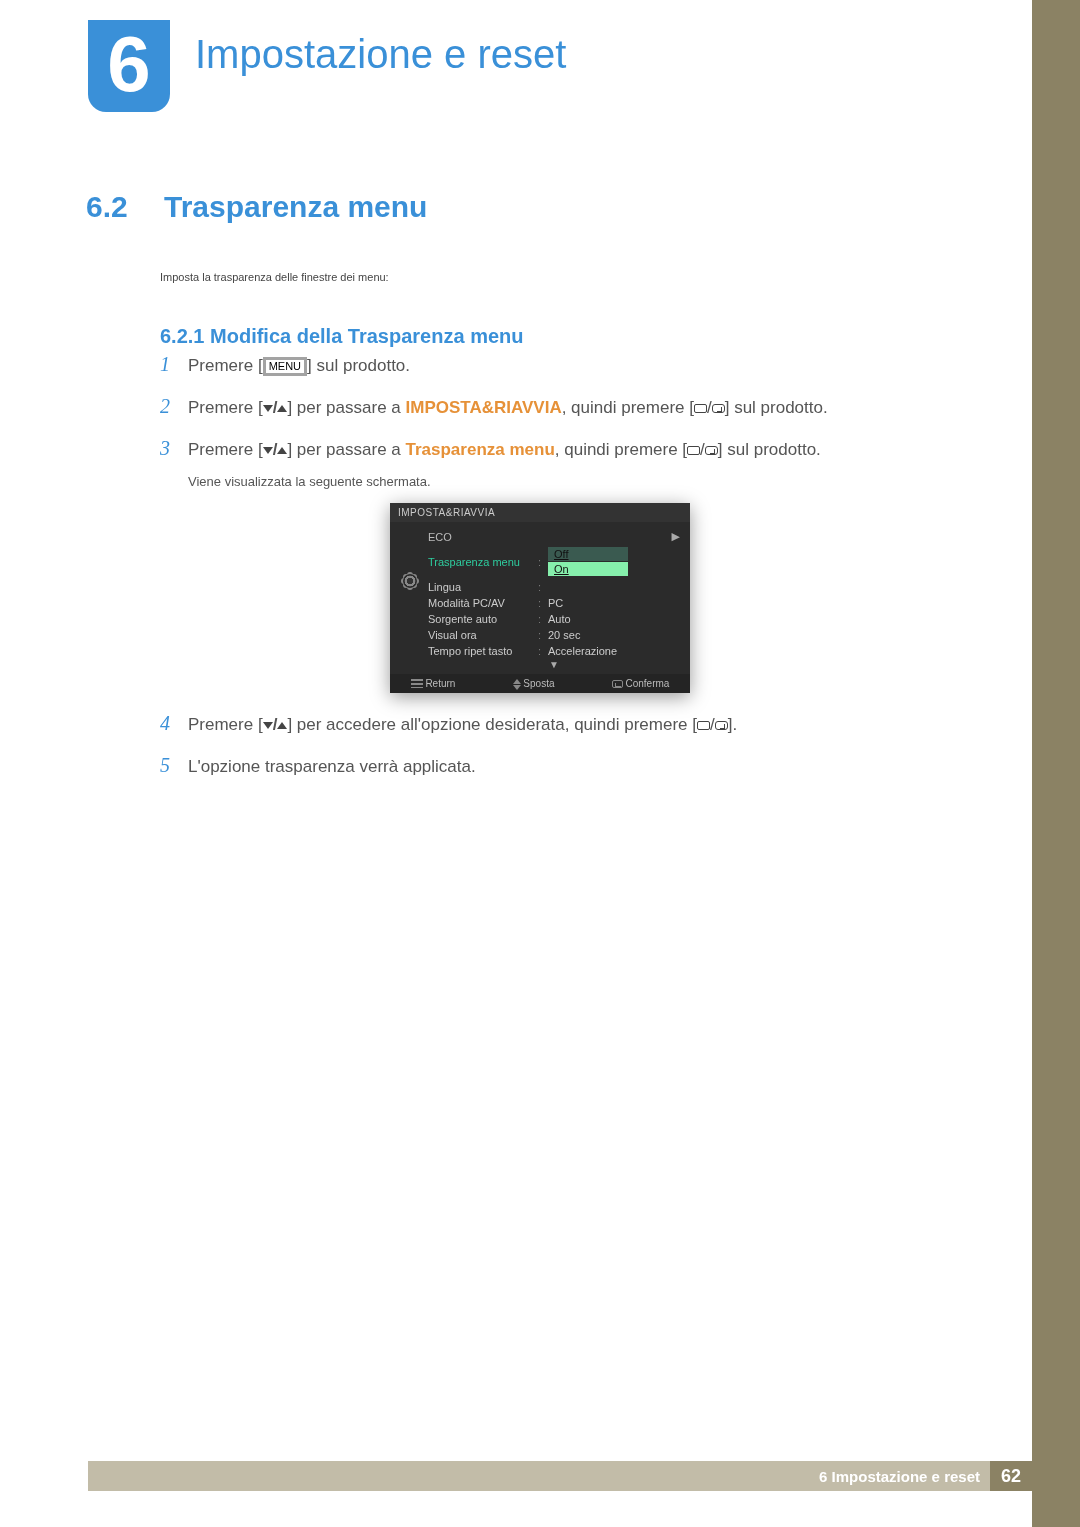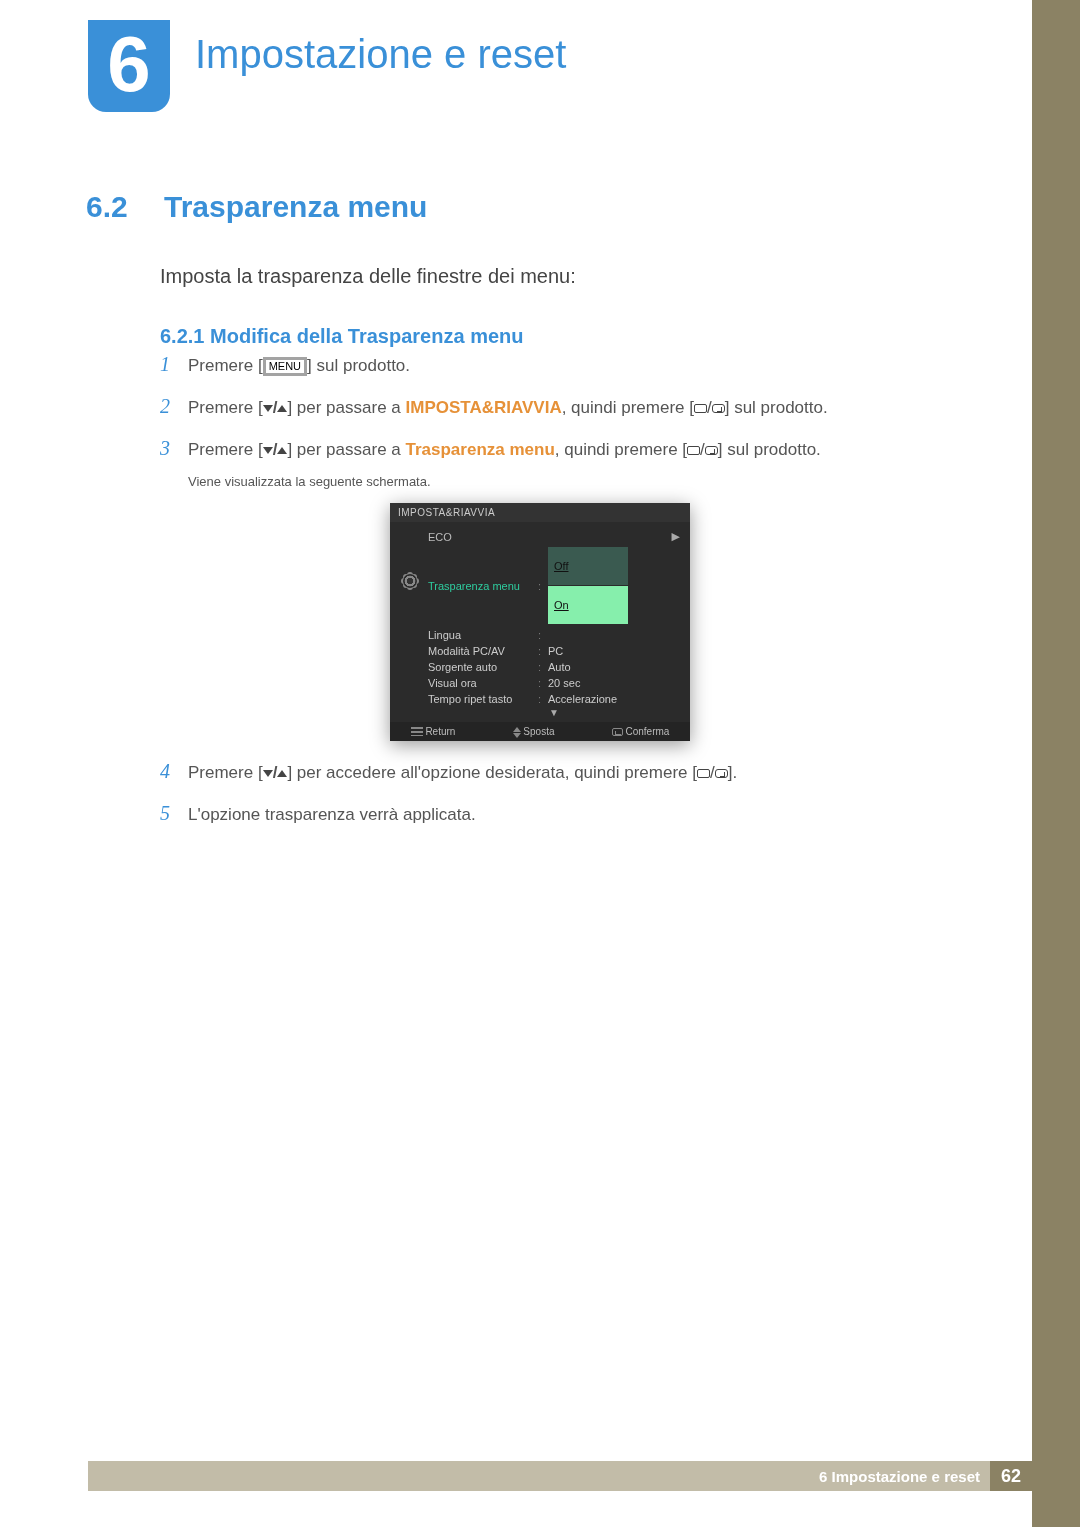--- a/index.html
+++ b/index.html
@@ -45,22 +45,22 @@
   }
   .section-title {
     position: absolute;
     left: 164px; top: 190px;
     font-size: 30px;
     color: #3a90d8;
     font-weight: 600;
   }
   .intro {
     position: absolute;
-    left: 160px; top: 265px;
-    font-size: 20px;
+    left: 160px; top: 271px;
+    font-size: 11px;
     color: #444;
   }
   .subsection {
     position: absolute;
     left: 160px; top: 325px;
     font-size: 20px;
     color: #3a90d8;
     font-weight: 600;
   }
   .steps {
@@ -130,21 +130,21 @@
     padding: 2px 4px;
   }
   .osd-row .lbl { flex: 0 0 110px; }
   .osd-row .colon { width: 10px; color: #777; }
   .osd-row .val { flex: 1; }
   .osd-row.eco { color: #bbb; }
   .osd-row.sel .lbl { color: #2ecc9e; }
   .osd-row .arrow { color: #aaa; }
   .opt-off, .opt-on {
     display: inline-block;
-    padding: 13px 6px;
+    padding: 1px 6px;
     margin-bottom: 1px;
     min-width: 80px;
     text-decoration: underline;
   }
   .opt-off { background: #3a5a50; color: #111; }
   .opt-on  { background: #86efac; color: #111; }
   .osd-down {
     text-align: center;
     color: #aaa;
     font-size: 10px;

